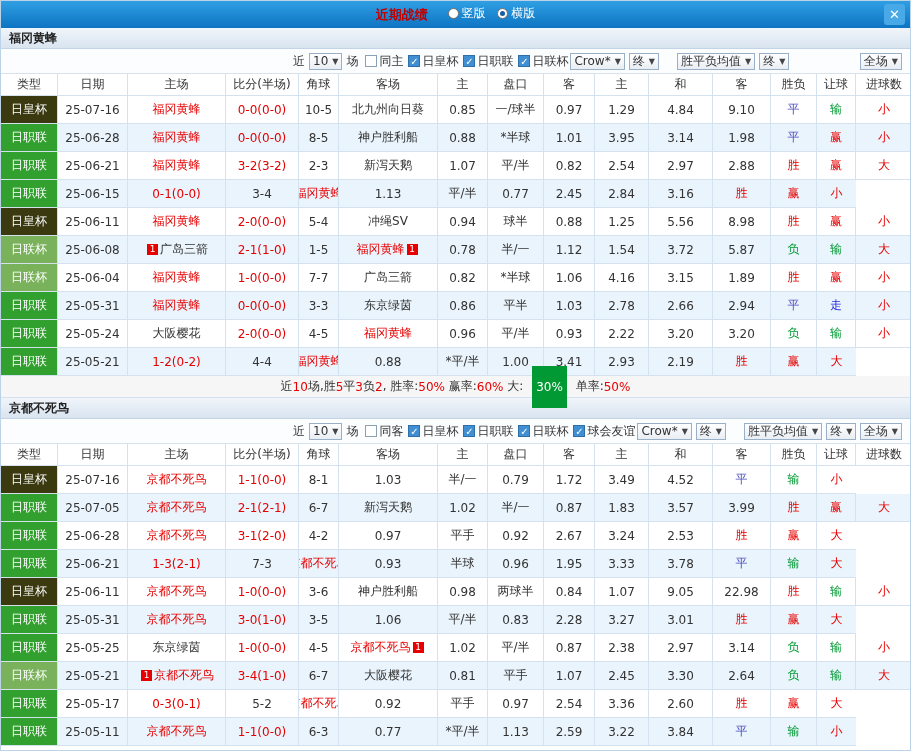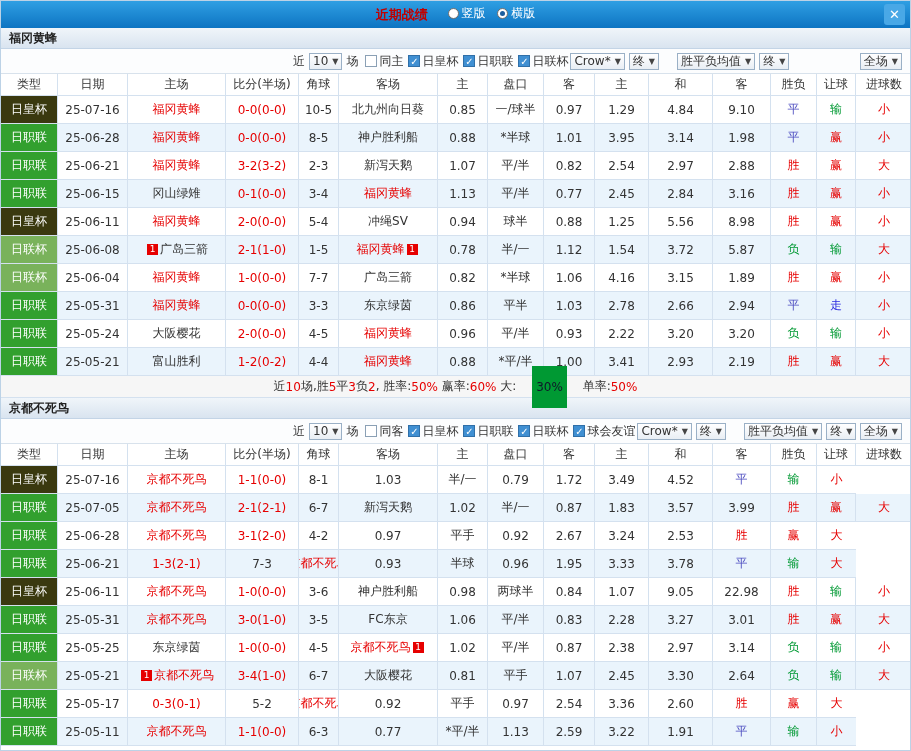--- a/index.html
+++ b/index.html
@@ -46,21 +46,21 @@
   .score { color:#e60000; }
   .team-nm.focus { color:#e60000; }
   .badge { background:#e60000; color:#fff; width:11px; height:11px; line-height:11px; font-size:9px; text-align:center; margin:0 2px; display:inline-block; flex:0 0 auto; }
   .status { font-weight:normal; }
 
   
   .summary { height:22px; background:#f6f6f6; border-bottom:1px solid #d4e1ef; display:flex; align-items:center; justify-content:center; }
   .summary span { white-space:pre; }
   .seg { color:#333; }
   .seg-red { color:#e60000; }
-  .seg-badge { background:#009933; color:#0f172a; padding:14px 4px; margin:0 12px; }
+  .seg-badge { background:#009933; color:#ffffff; padding:14px 4px; margin:0 5px; }
 </style>
 </head>
 <body>
 
 <div class="panel">
   <div class="topbar">
     <div class="topbar-center">
       <span class="title">近期战绩</span>
       <span class="radio">
         <span class="radio-dot"></span>
@@ -200,23 +200,20 @@
           <div class="cell num">2.54</div>
           <div class="cell num">2.97</div>
           <div class="cell num">2.88</div>
           <div class="cell status" style="color: rgb(230, 0, 0);">胜</div>
           <div class="cell status" style="color: rgb(230, 0, 0);">赢</div>
           <div class="cell status" style="color: rgb(230, 0, 0);">大</div>
         </div>
         <div class="trow drow alt">
           <div class="cell league" style="background: rgb(50, 160, 46);">日职联</div>
           <div class="cell">25-06-15</div>
-          <div class="cell team-cell">
-            <span class="team-nm">冈山绿雉</span>
-          </div>
           <div class="cell score">0-1(0-0)</div>
           <div class="cell">3-4</div>
           <div class="cell team-cell">
             <span class="team-nm focus">福冈黄蜂</span>
           </div>
           <div class="cell num">1.13</div>
           <div class="cell num">平/半</div>
           <div class="cell num">0.77</div>
           <div class="cell num">2.45</div>
           <div class="cell num">2.84</div>
@@ -328,23 +325,20 @@
           <div class="cell num">2.22</div>
           <div class="cell num">3.20</div>
           <div class="cell num">3.20</div>
           <div class="cell status" style="color: rgb(0, 153, 51);">负</div>
           <div class="cell status" style="color: rgb(0, 153, 51);">输</div>
           <div class="cell status" style="color: rgb(230, 0, 0);">小</div>
         </div>
         <div class="trow drow alt">
           <div class="cell league" style="background: rgb(50, 160, 46);">日职联</div>
           <div class="cell">25-05-21</div>
-          <div class="cell team-cell">
-            <span class="team-nm">富山胜利</span>
-          </div>
           <div class="cell score">1-2(0-2)</div>
           <div class="cell">4-4</div>
           <div class="cell team-cell">
             <span class="team-nm focus">福冈黄蜂</span>
           </div>
           <div class="cell num">0.88</div>
           <div class="cell num">*平/半</div>
           <div class="cell num">1.00</div>
           <div class="cell num">3.41</div>
           <div class="cell num">2.93</div>
@@ -538,23 +532,20 @@
           <div class="cell status" style="color: rgb(230, 0, 0);">小</div>
         </div>
         <div class="trow drow alt">
           <div class="cell league" style="background: rgb(50, 160, 46);">日职联</div>
           <div class="cell">25-05-31</div>
           <div class="cell team-cell">
             <span class="team-nm focus">京都不死鸟</span>
           </div>
           <div class="cell score">3-0(1-0)</div>
           <div class="cell">3-5</div>
-          <div class="cell team-cell">
-            <span class="team-nm">FC东京</span>
-          </div>
           <div class="cell num">1.06</div>
           <div class="cell num">平/半</div>
           <div class="cell num">0.83</div>
           <div class="cell num">2.28</div>
           <div class="cell num">3.27</div>
           <div class="cell num">3.01</div>
           <div class="cell status" style="color: rgb(230, 0, 0);">胜</div>
           <div class="cell status" style="color: rgb(230, 0, 0);">赢</div>
           <div class="cell status" style="color: rgb(230, 0, 0);">大</div>
         </div>
@@ -626,20 +617,20 @@
           <div class="cell team-cell">
             <span class="team-nm focus">京都不死鸟</span>
           </div>
           <div class="cell score">1-1(0-0)</div>
           <div class="cell">6-3</div>
           <div class="cell num">0.77</div>
           <div class="cell num">*平/半</div>
           <div class="cell num">1.13</div>
           <div class="cell num">2.59</div>
           <div class="cell num">3.22</div>
-          <div class="cell num">1.91</div>
+          <div class="cell num">3.84</div>
           <div class="cell status" style="color: rgb(79, 79, 192);">平</div>
           <div class="cell status" style="color: rgb(0, 153, 51);">输</div>
           <div class="cell status" style="color: rgb(230, 0, 0);">小</div>
         </div>
       </section>
     </div>
 </div>
 
 </body></html>

